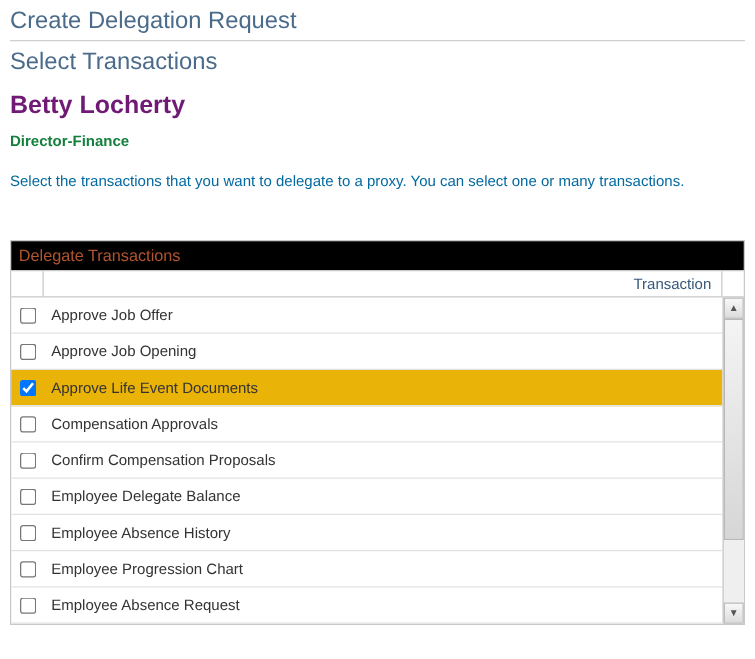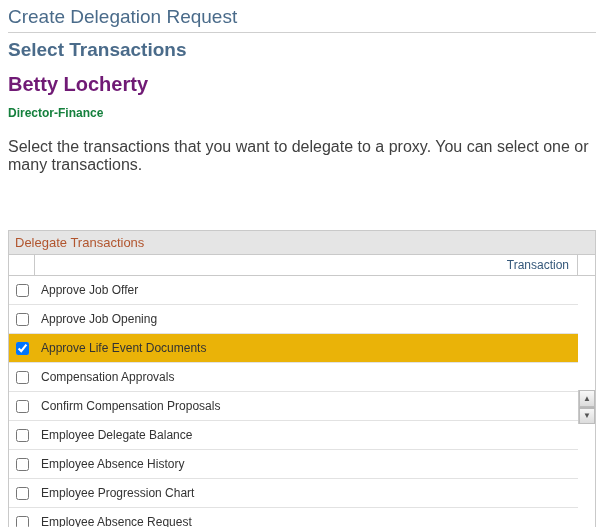--- a/index.html
+++ b/index.html
@@ -20,48 +20,48 @@
     margin: 2px 0 4px 0;
   }
   .hr {
     border: none;
     border-top: 1px solid #cfcfcf;
     margin: 0 0 6px 0;
   }
   .subtitle {
     color: #4a6b8a;
     font-size: 19px;
-    font-weight: bold;
+    font-weight: normal;
     margin: 6px 0 12px 0;
   }
   .user-name {
     color: #701a75;
     font-size: 20px;
     margin: 10px 0 10px 0;
     font-weight: bold;
   }
   .user-role {
     color: #15803d;
     font-size: 12px;
     font-weight: bold;
     margin: 0 0 18px 0;
   }
   .instructions {
-    color: #404040;
-    font-size: 16px;
-    margin: 0 0 56px 0;
+    color: #0369a1;
+    font-size: 12px;
+    margin: 0 0 40px 0;
   }
   .grid-wrap {
     border: 1px solid #c9c9c9;
   }
   .grid-caption {
     color: #b1552e;
     font-size: 13px;
     padding: 4px 6px;
-    background: #e5e5e5;
+    background: #000000;
   }
   .grid-header {
     border-top: 1px solid #c9c9c9;
     border-bottom: 1px solid #c9c9c9;
     display: flex;
   }
   .grid-header .col-check {
     width: 26px;
     border-right: 1px solid #c9c9c9;
   }
@@ -72,21 +72,20 @@
     padding: 3px 8px;
     font-weight: normal;
     border-right: 1px solid #c9c9c9;
     text-align: right;
   }
   .grid-header .col-scroll {
     width: 17px;
   }
   .grid-body {
     display: flex;
-    align-items: center;
   }
   .rows {
     flex: 1;
   }
   .row {
     display: flex;
     align-items: center;
     border-bottom: 1px solid #e2e2e2;
     height: 29px;
   }

